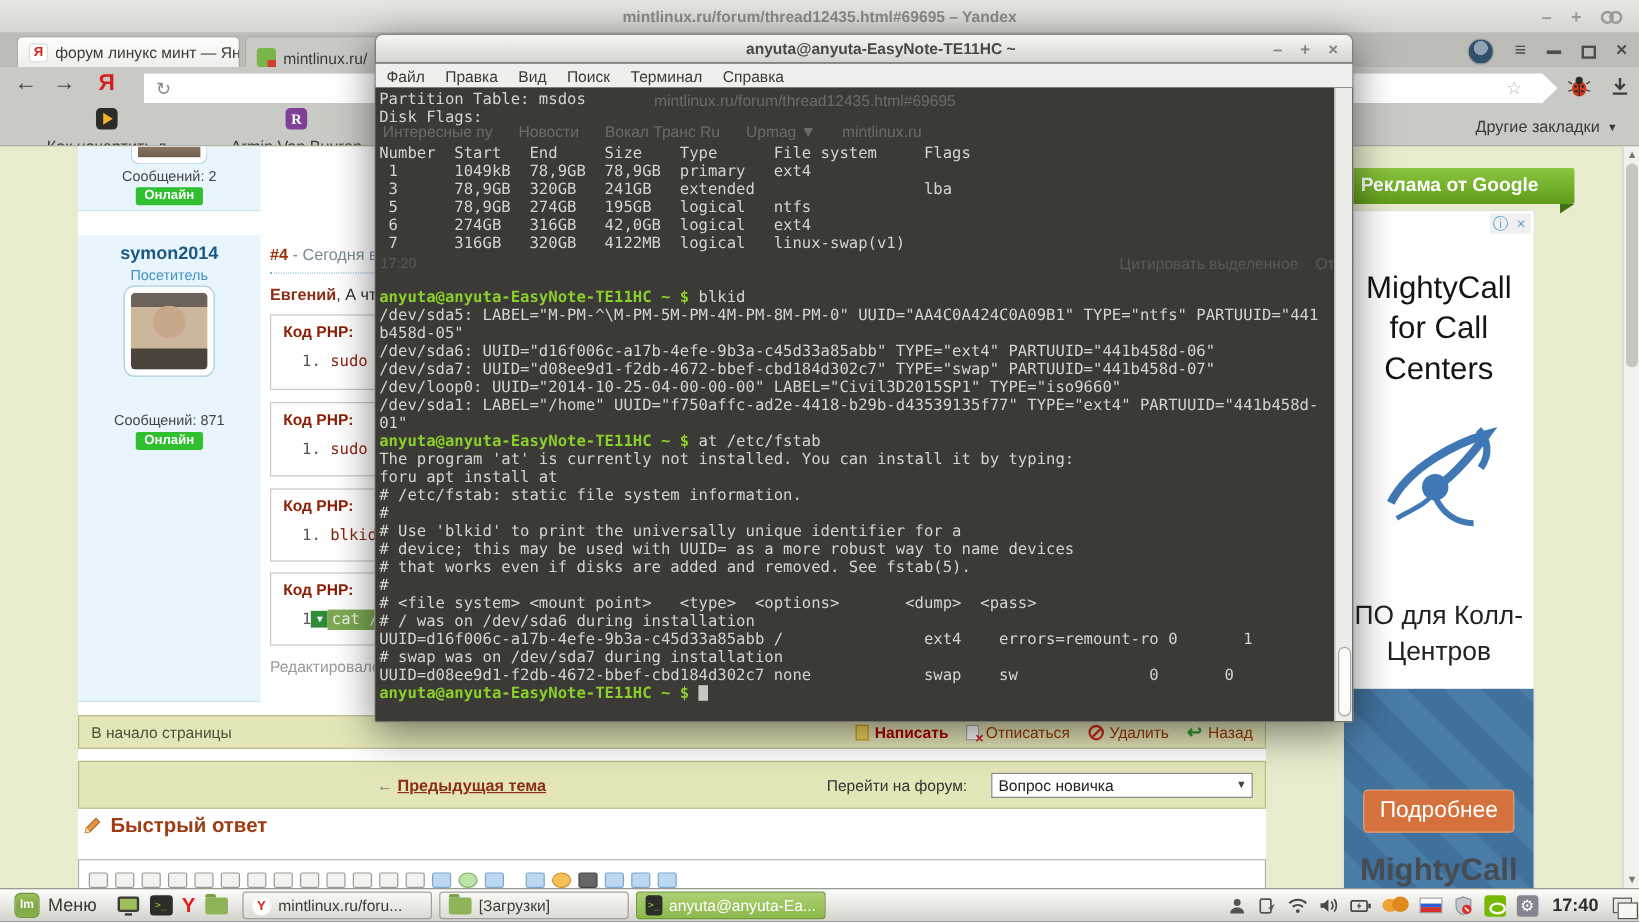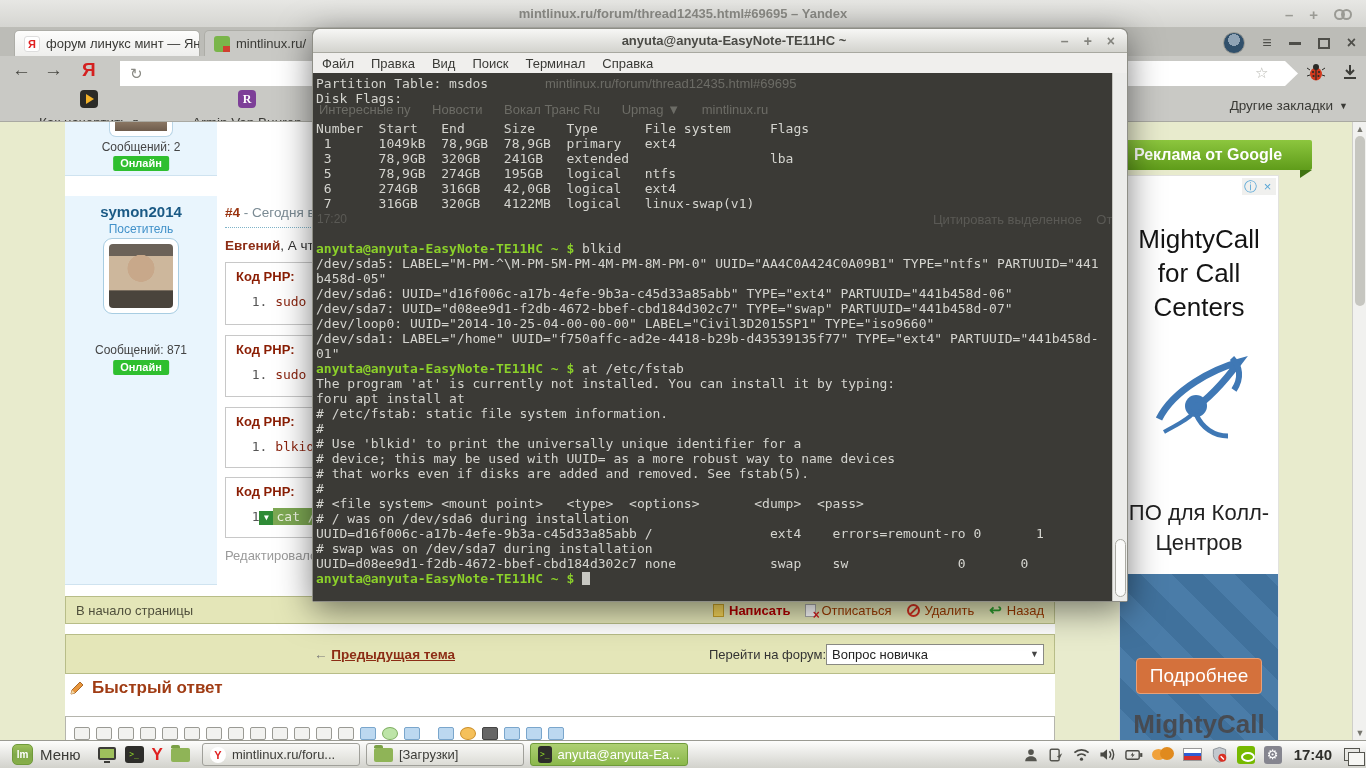--- a/index.html
+++ b/index.html
@@ -13,21 +13,21 @@
     display:flex; align-items:center; justify-content:center; }
   .bwin-title { font-size:13px; font-weight:bold; color:#8a8a85; }
   .tb-controls { position:absolute; right:14px; top:0; height:28px; display:flex; align-items:center; gap:16px; color:#9a9a94; font-size:15px; font-weight:bold; }
   .yy-circles { width:18px; height:11px; position:relative; }
   .yy-circles i { position:absolute; top:0; width:11px; height:11px; border:2px solid #9a9a94; border-radius:50%; }
   .yy-circles i:first-child { left:0; } .yy-circles i:last-child { left:7px; }
 
   .tabstrip { position:absolute; left:0; top:28px; width:1366px; height:28px; background:#bcbcb7; }
   .tab { position:absolute; top:2px; height:26px; display:flex; align-items:center; gap:6px; padding:0 9px; font-size:13px; color:#3a3a36; overflow:hidden; white-space:nowrap; }
   .tab-inactive { left:14px; width:186px; background:linear-gradient(#fdfdfc,#eeeeec); border:1px solid #adada7; border-bottom:none; border-radius:5px 5px 0 0; }
-  .tab-active { left:204px; width:150px; background:#c9c9c5; border:1px solid #adada7; border-bottom:none; border-radius:5px 5px 0 0; }
+  .tab-active { left:204px; width:150px; background:#c9c9c5; border:1px solid #adada7; border-bottom:none; border-radius:5px 5px 0 0;align-items:flex-end; }
   .fav { width:16px; height:16px; border-radius:3px; flex:0 0 16px; display:flex; align-items:center; justify-content:center; font-weight:bold; }
   .fav-ya { background:#fff; color:#e02020; font-size:11px; border:1px solid #ddd; }
   .fav-mint { background:#7ab54a; color:#fff; font-size:8px; position:relative; }
   .fav-mint::after { content:""; position:absolute; right:0; bottom:0; width:7px; height:6px; background:#d04030; }
   .win-controls { position:absolute; right:10px; top:30px; height:26px; display:flex; align-items:center; gap:17px; z-index:5; }
   .wc-avatar { width:22px; height:22px; border-radius:50%; background:radial-gradient(circle at 50% 35%, #8fa3b5 0 35%, #31506b 36% 100%); border:1px solid #9b9b95; }
   .wc-glyph { color:#4e4e49; font-size:16px; font-weight:bold; line-height:1; }
   .wc-min { width:12px; height:3px; background:#4e4e49; }
   .wc-max { width:12px; height:11px; border:2px solid #4e4e49; }
 
@@ -92,21 +92,21 @@
   .ic-write { width:11px; height:13px; background:#f7d75c; border:1px solid #c9a227; }
   .ic-unsub { position:relative; width:11px; height:13px; background:#fff; border:1px solid #aaa; }
   .ic-unsub::after { content:"×"; position:absolute; right:-4px; bottom:-6px; color:#d42020; font-weight:bold; font-size:12px; }
   .ic-del { position:relative; width:13px; height:13px; border:2px solid #d43020; border-radius:50%; }
   .ic-del::after { content:""; position:absolute; left:-1px; top:4px; width:11px; height:2px; background:#d43020; transform:rotate(-45deg); }
   .ic-back { color:#2f9e2f; font-size:15px; font-weight:bold; }
 
   .bar2 { top:512px; height:40px; display:flex; align-items:center; }
   .prev-topic { position:absolute; left:248px; font-size:13.5px; color:#777; }
   .prev-topic a { color:#8c2d15; text-decoration:underline; font-weight:bold; }
-  .jump { position:absolute; right:10px; display:flex; align-items:center; gap:0; font-size:13px; color:#333; }
+  .jump { position:absolute; right:10px; display:flex; align-items:center; gap:20px; font-size:13px; color:#333; }
   .jump-select { width:218px; height:21px; background:#fff; border:1px solid #8a8a84; display:flex; align-items:center; font-size:13px; color:#222; padding-left:5px; }
   .jump-caret { margin-left:auto; margin-right:4px; font-size:9px; color:#444; }
 
   .qr-head { position:absolute; left:4px; top:556px; display:flex; align-items:center; gap:7px; font-size:17px; font-weight:bold; color:#a03c14; }
   .replybox { position:absolute; left:0; top:594px; width:990px; height:34px; background:#fff; border:1px solid #b5b5ad; display:flex; align-items:center; gap:6px; padding:4px 8px; }
   .fmt { width:16px; height:13px; border:1px solid #9a9a94; border-radius:2px; background:#f2f2f0; }
   .fmt-blue { background:#bcd8f0; border-color:#7aa6cc; }
   .fmt-green { background:#bde4a8; border-color:#7fae62; border-radius:50%; }
   .fmt-orange { background:#f5c05a; border-color:#cc8f2a; border-radius:50%; }
   .fmt-dark { background:#666; border-color:#444; }

